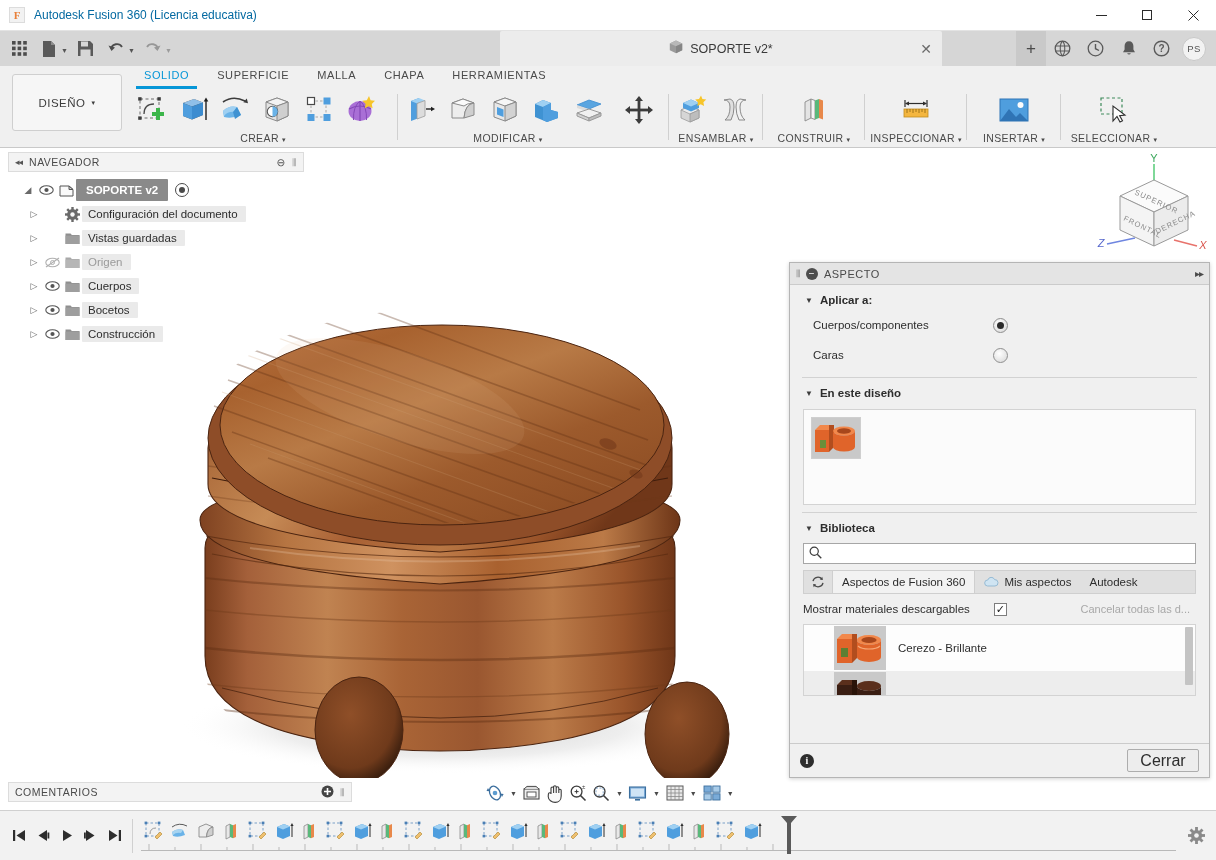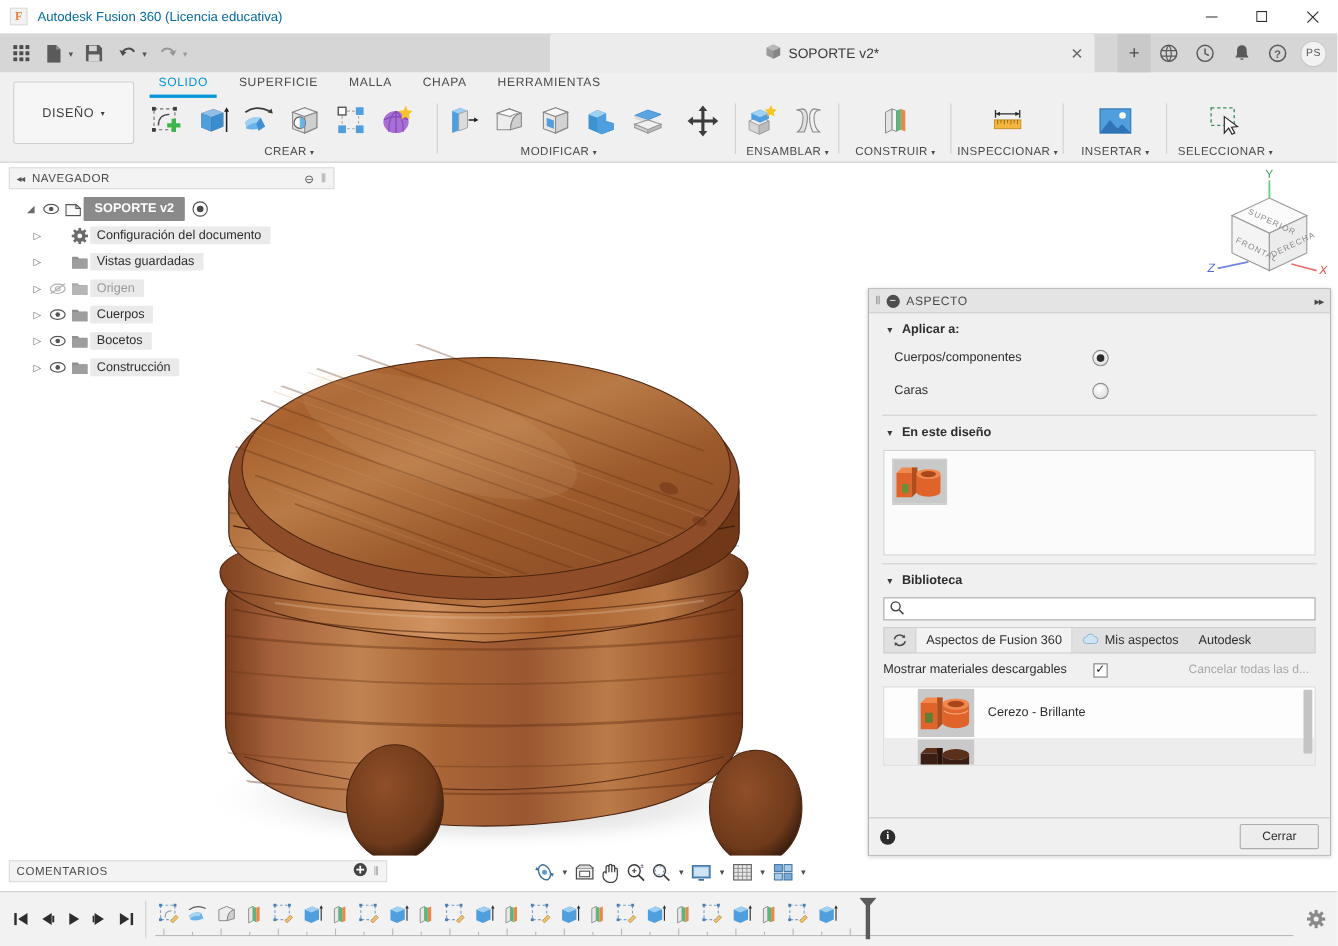--- a/index.html
+++ b/index.html
@@ -41,21 +41,21 @@
   }
   .qa-icon {
     width: 26px; height: 26px; margin: 0 2px;
     display: flex; align-items: center; justify-content: center;
     color: #4d4d4d;
   }
   .qa-icon:first-child { margin-left: 6px; }
   .qa-caret { font-size: 7px; color: #555; margin-left: -3px; margin-right: 3px; padding-top:4px;}
 
   .doctab {
-    position: absolute; left: 500px; top: 31px; height: 35px; width: 495px;
+    position: absolute; left: 500px; top: 31px; height: 35px; width: 442px;
     background: #ececec;
     display: flex; align-items: center; justify-content: center;
     border-top-left-radius: 2px; border-top-right-radius: 2px;
   }
   .doctab .cube { margin-right: 7px; }
   .doctab .tname { font-size: 12.5px; color: #3a3a3a; }
   .doctab .tclose { position: absolute; right: 10px; color: #6a6a6a; font-size: 14px; }
 
   .qa-right { position: absolute; right: 0; top: 31px; height: 35px; display: flex; align-items: center; }
   .qa-plus {
@@ -251,21 +251,21 @@
   }
   .info-dot {
     width: 14px; height: 14px; border-radius: 50%; background: #2d2d2d; color: #fff;
     display: flex; align-items: center; justify-content: center;
     font-size: 10px; font-family: "Liberation Serif", serif; font-weight: bold;
   }
   .btn-close {
     margin-left: auto; min-width: 72px; height: 23px; background: #ededed;
     border: 1px solid #adadad; border-radius: 2px;
     display: flex; align-items: center; justify-content: center;
-    font-size: 11px; color: #2d2d2d;
+    font-size: 16px; color: #2d2d2d;
   }
 
   
   .vnav {
     position: absolute; left: 484px; top: 780px; height: 26px;
     display: flex; align-items: center; gap: 1px;
   }
   .vnav .vb { width: 22px; height: 24px; display:flex; align-items:center; justify-content:center; }
   .vnav .vcaret { font-size: 7px; color: #4a4a4a; padding: 0 3px; }
 

